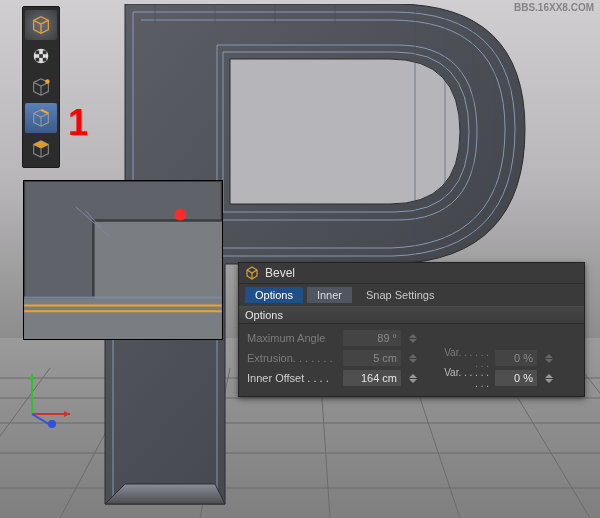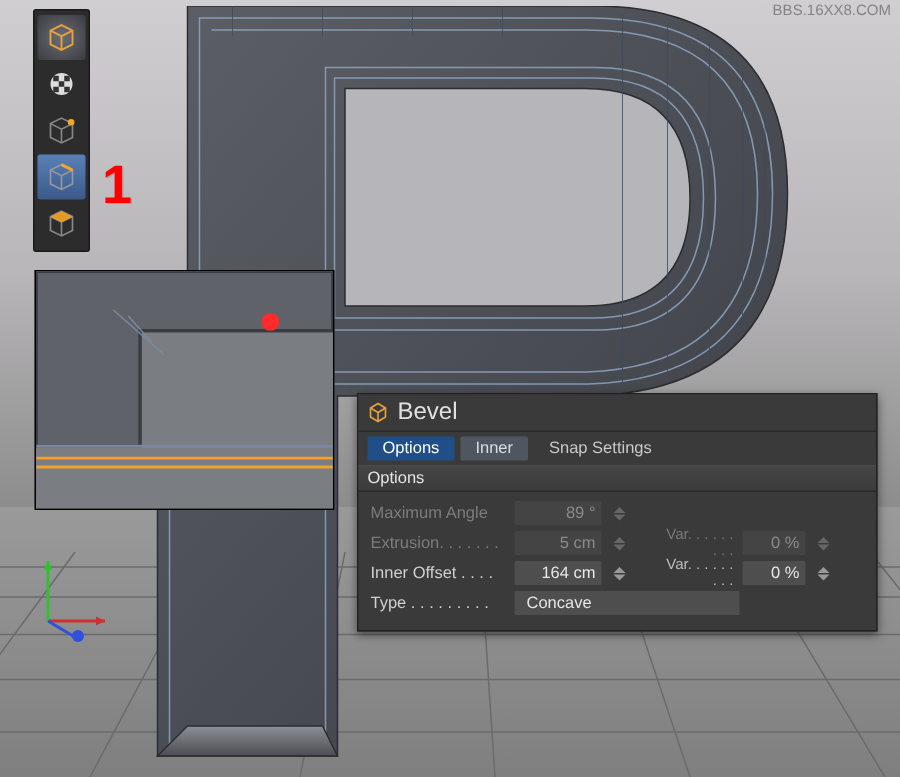--- a/index.html
+++ b/index.html
@@ -57,21 +57,21 @@
 
   
   .panel {
     position: absolute; left: 238px; top: 262px; width: 347px;
     background: #3a3a3a; color: #cfcfcf; font-size: 11px;
     border: 1px solid #222; box-shadow: 0 2px 6px rgba(0,0,0,.5);
   }
   .panel-title {
     display: flex; align-items: center; gap: 6px;
     padding: 3px 6px; background: #3a3a3a; border-bottom: 1px solid #2a2a2a;
-    font-size: 16px; color: #e0e0e0;
+    font-size: 12px; color: #e0e0e0;
   }
   .panel-title .ticon {
     width: 14px; height: 14px; display: inline-flex; align-items: center; justify-content: center;
   }
   .tabs {
     display: flex; gap: 4px; padding: 3px 6px;
     background: #3a3a3a;
   }
   .tab {
     padding: 2px 10px; background: #4f5660; color: #d8dde4;
@@ -115,21 +115,21 @@
   }
 
   
   .wm-block {
     position: absolute; top: 2px; right: 6px; text-align: right;
     font-family: Arial, sans-serif;
     color: rgba(60,60,60,.55);
   }
   .wm1 { font-size: 13px; font-weight: bold; letter-spacing: .5px; }
   .wm2 { font-size: 15px; font-weight: 900; color: rgba(40,40,40,.55); margin-top: -2px; }
-  .wm3 { font-size: 10px; color: rgba(40,40,40,.45); }
+  .wm3 { font-size: 10px; color: rgba(40,40,40,.45); font-weight: bold; }
 </style>
 </head>
 <body>
 
 <div class="viewport">
 
   <div class="grid-floor"></div>
   <svg class="grid-svg" viewBox="0 0 600 200" preserveAspectRatio="none">
     <g stroke="#6b6b6b" stroke-width="1">
       <line x1="0" y1="60" x2="600" y2="60"></line>
@@ -326,19 +326,15 @@
         </span>
       <span class="varlbl">Var. . . . . . . . .</span>
       <span class="field" style="width:42px">0 %</span>
       <span class="spinner">
           <span class="arr up"></span>
           <span class="arr dn"></span>
         </span>
     </div>
 
 
-    <div class="row">
-      <span class="lbl">Type . . . . . . . . .</span>
-      <span class="field wide">Concave</span>
-    </div>
 
   </div>
 </div>
 
 </body></html>

